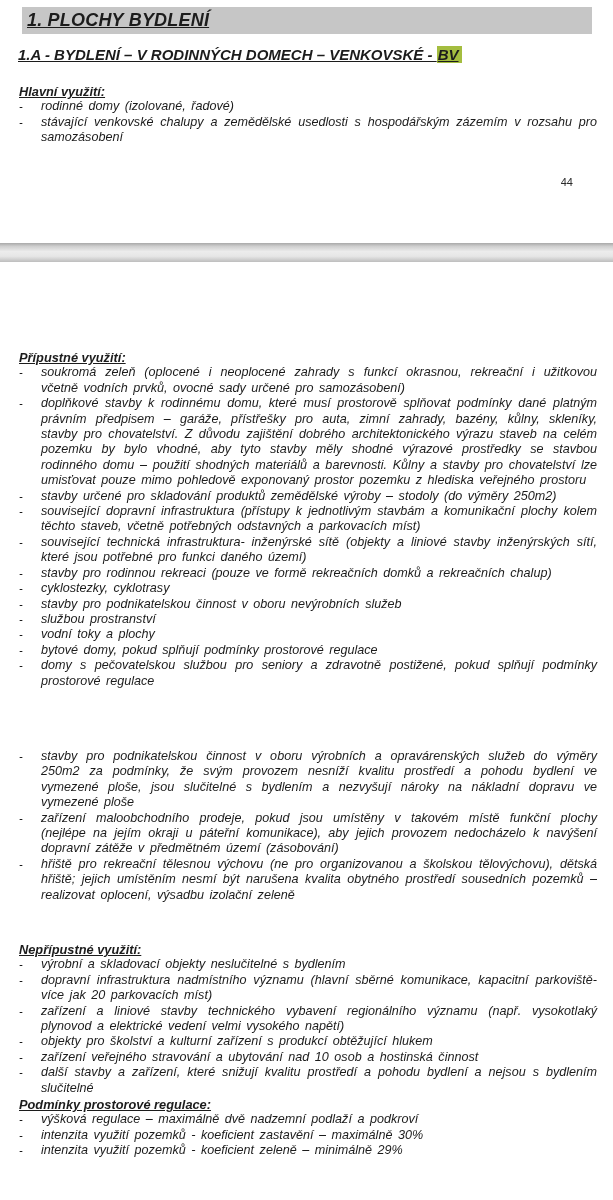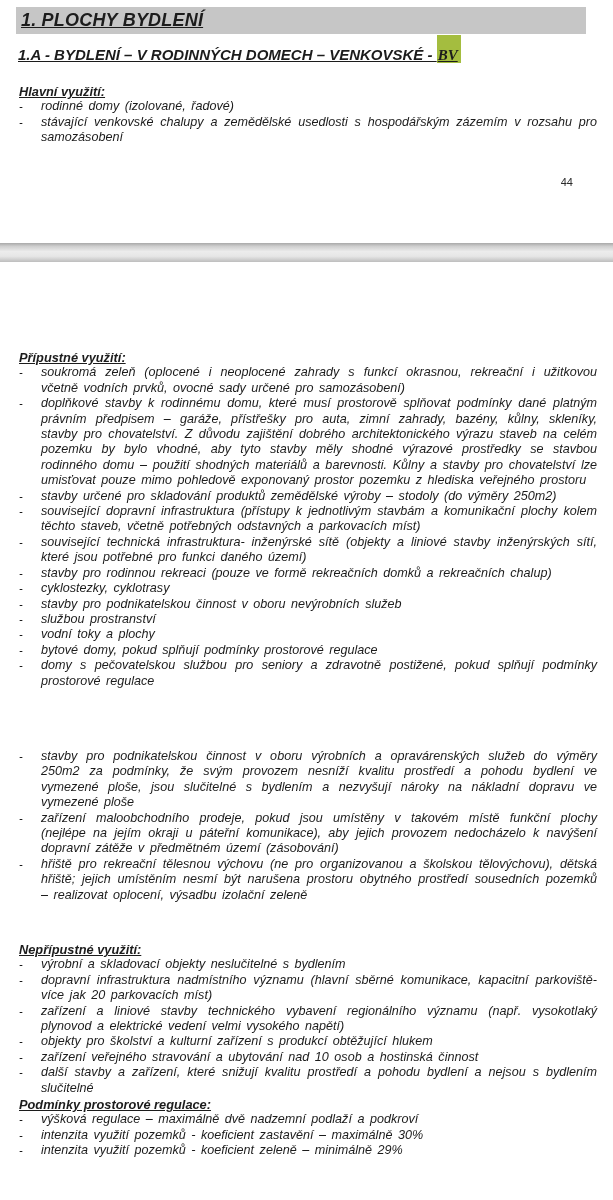--- a/index.html
+++ b/index.html
@@ -11,21 +11,21 @@
   }
   .page {
     position: relative;
     width: 613px; height: 1200px;
     overflow: hidden;
     font-style: italic;
     color: #1c1c1c;
   }
   .title-bar {
     position: absolute;
-    left: 16px; top: 7px;
+    left: 22px; top: 7px;
     width: 570px; height: 27px;
     padding: 3px 0 0 5px;
     background: #c6c6c6;
   }
   .doc-title {
     margin: 0;
     font-size: 18px;
     font-weight: bold;
     font-style: italic;
     text-decoration: underline;
@@ -36,22 +36,21 @@
     position: absolute;
     left: 18px; top: 46px;
     margin: 0;
     font-size: 15px;
     font-weight: bold;
     font-style: italic;
     text-decoration: underline;
     white-space: nowrap;
   }
   .code-hl {
-    padding: 12px 3px 0 1px;
-    font-family: Liberation Serif, serif;
+    padding: 0 3px 0 1px;
   }
   .pagenum {
     position: absolute;
     top: 176px; right: 40px;
     font-style: normal;
     font-size: 11px;
     color: #2a2a2a;
   }
   .page-break {
     position: absolute;
@@ -200,21 +199,21 @@
           <span class="itx">stavby pro podnikatelskou činnost v oboru výrobních a opravárenských služeb do výměry 250m2 za podmínky, že svým provozem nesníží kvalitu prostředí a pohodu bydlení ve vymezené ploše, jsou slučitelné s bydlením a nezvyšují nároky na nákladní dopravu ve vymezené ploše</span>
         </div>
 
         <div class="item">
           <span class="dash">-</span>
           <span class="itx">zařízení maloobchodního prodeje, pokud jsou umístěny v takovém místě funkční plochy (nejlépe na jejím okraji u páteřní komunikace), aby jejich provozem nedocházelo k navýšení dopravní zátěže v předmětném území (zásobování)</span>
         </div>
 
         <div class="item">
           <span class="dash">-</span>
-          <span class="itx">hřiště pro rekreační tělesnou výchovu (ne pro organizovanou a školskou tělovýchovu), dětská hřiště; jejich umístěním nesmí být narušena prostoru obytného prostředí sousedních pozemků – realizovat oplocení, výsadbu izolační zeleně</span>
+          <span class="itx">hřiště pro rekreační tělesnou výchovu (ne pro organizovanou a školskou tělovýchovu), dětská hřiště; jejich umístěním nesmí být narušena kvalita obytného prostředí sousedních pozemků – realizovat oplocení, výsadbu izolační zeleně</span>
         </div>
       </div>
   </div>
 
   <div class="section sec-nepripustne">
     <h3 class="sec-heading">Nepřípustné využití:</h3>
     <div>
 
         <div class="item">
           <span class="dash">-</span>

